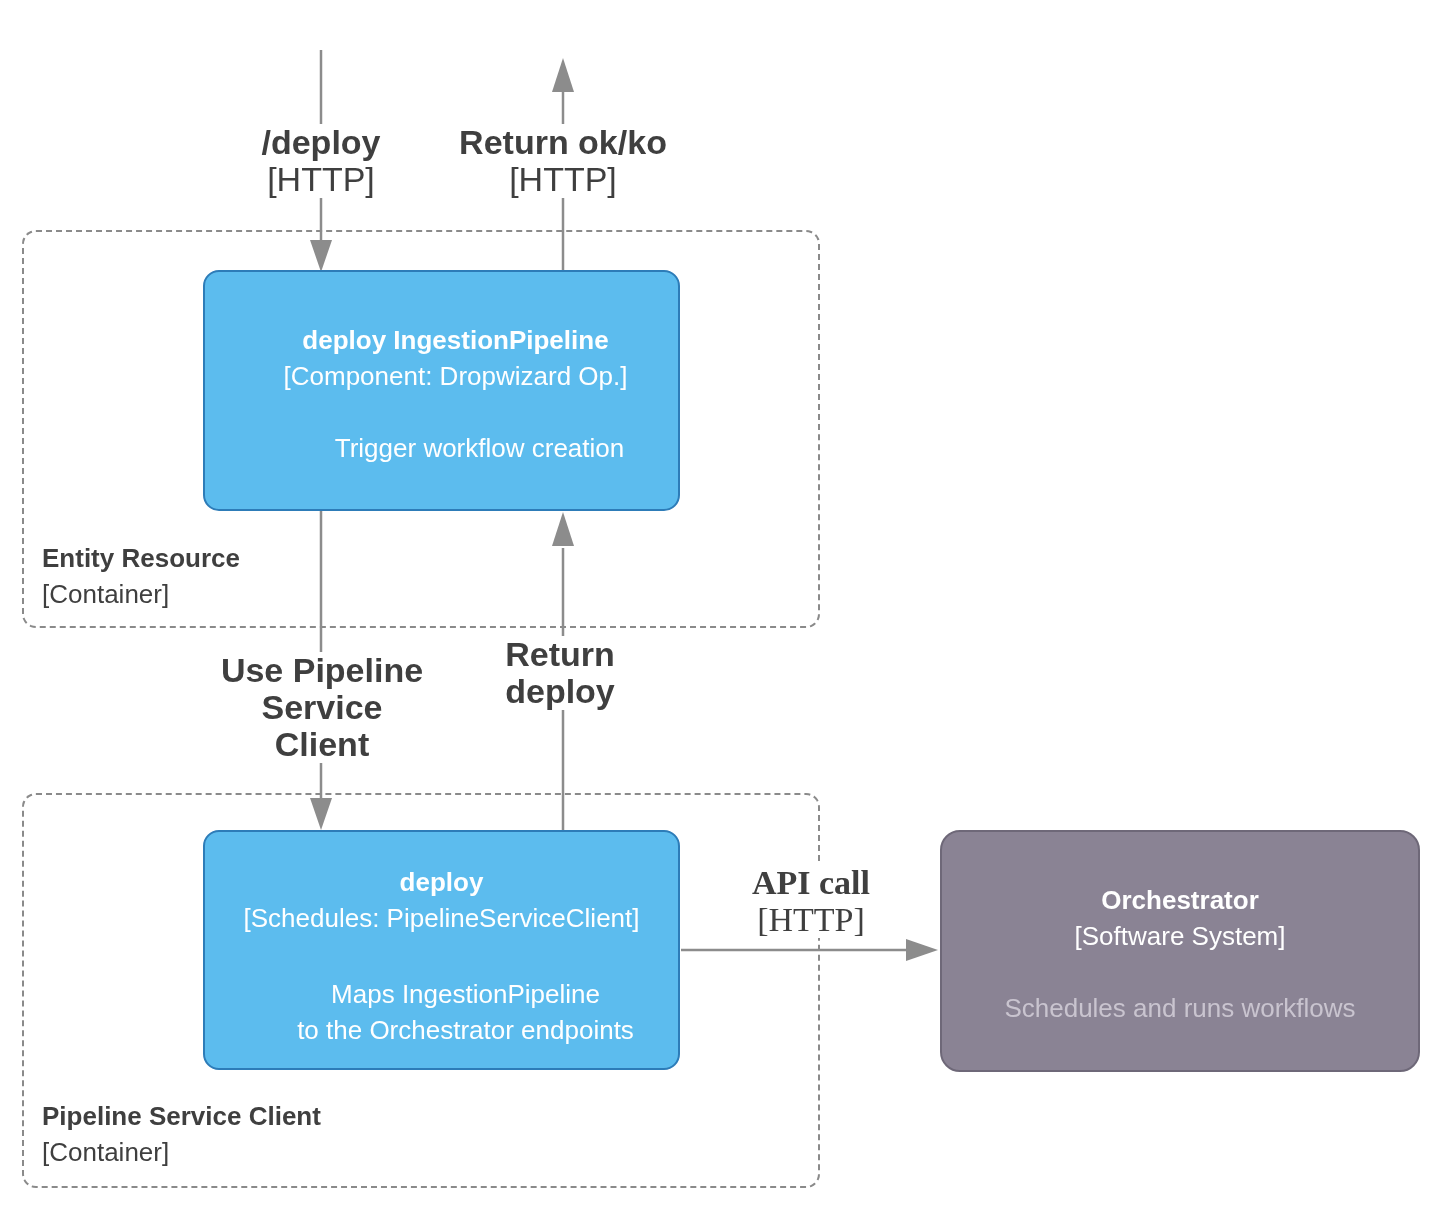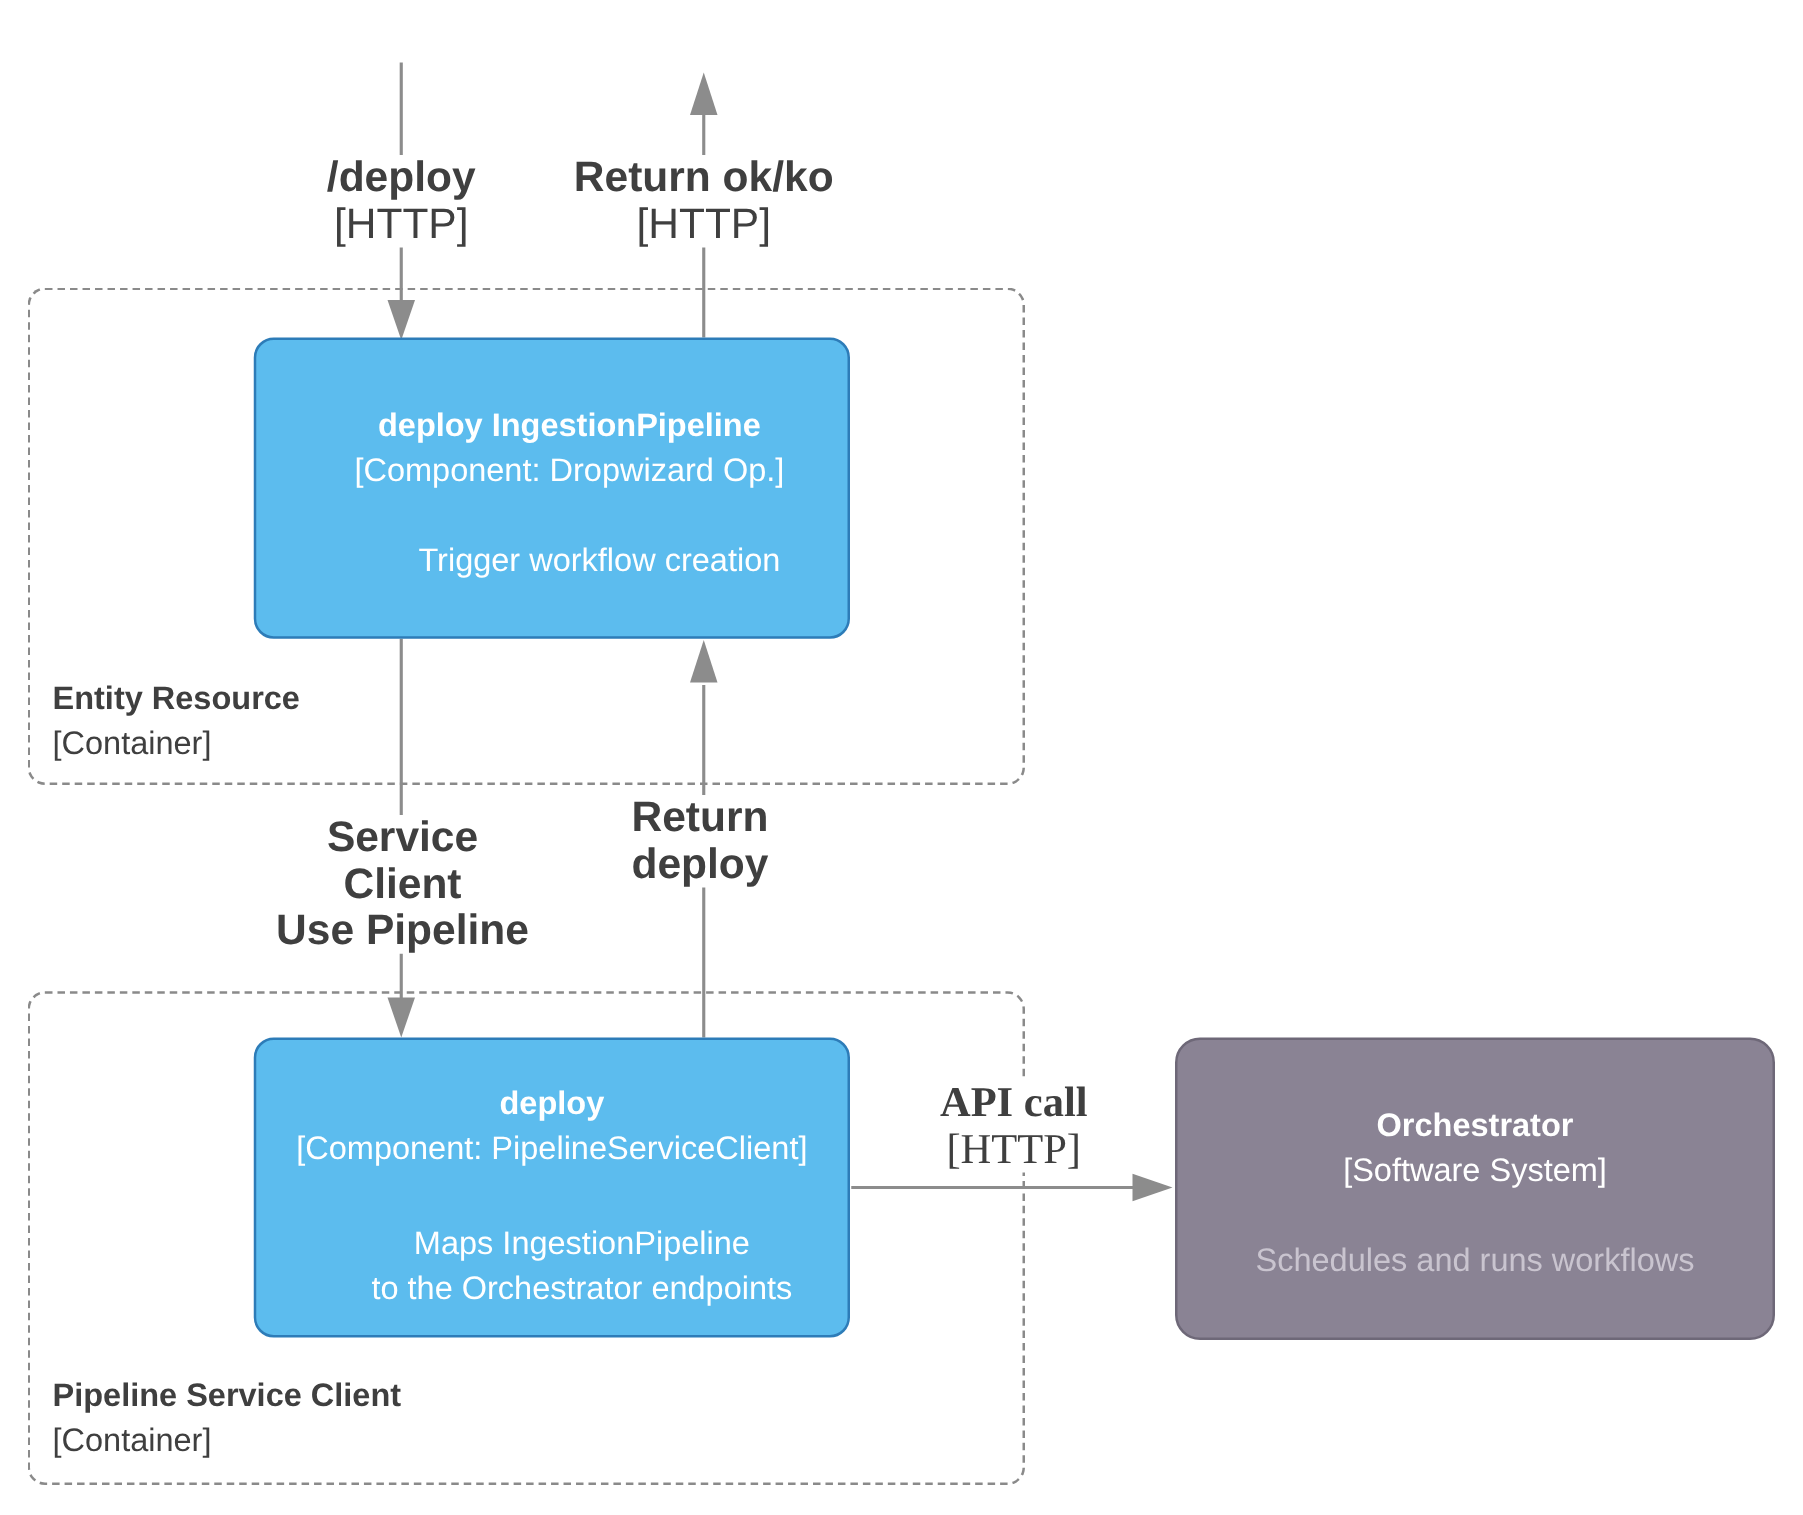--- a/index.html
+++ b/index.html
@@ -135,21 +135,21 @@
 
   <div class="component-box pad50" style="left:203px; top:270px; width:477px; height:241px;padding-left:28px;">
     <div class="title">deploy IngestionPipeline</div>
     <div class="subtitle">[Component: Dropwizard Op.]</div>
     <div class="spacer36"></div>
     <div class="desc">Trigger workflow creation</div>
   </div>
 
   <div class="component-box pad32" style="left:203px; top:830px; width:477px; height:240px;">
     <div class="title">deploy</div>
-    <div class="subtitle">[Component: PipelineServiceClient]</div>
+    <div class="subtitle">[Schedules: PipelineServiceClient]</div>
     <div class="spacer40"></div>
     <div class="desc">Maps IngestionPipeline</div>
     <div class="desc">to the Orchestrator endpoints</div>
   </div>
 
   <div class="external-box pad50" style="left:940px; top:830px; width:480px; height:242px;">
     <div class="title" style="font-weight:bold;">Orchestrator</div>
     <div class="subtitle">[Software System]</div>
     <div class="spacer36"></div>
     <div class="desc">Schedules and runs workflows</div>
@@ -159,22 +159,22 @@
     <span class="lbl">/deploy</span>
     <span class="proto">[HTTP]</span>
   </div>
 
   <div class="flow-label" style="left:453px; top:124px; width:220px;">
     <span class="lbl">Return ok/ko</span>
     <span class="proto">[HTTP]</span>
   </div>
 
   <div class="flow-label" style="left:212px; top:652px; width:220px;">
+    <span class="lbl">Use Pipeline</span>
     <span class="lbl">Service Client</span>
-    <span class="lbl">Use Pipeline</span>
   </div>
 
   <div class="flow-label" style="left:450px; top:636px; width:220px;">
     <span class="lbl">Return deploy</span>
   </div>
 
   <div class="flow-label" style="left:736px; top:864px; width:150px;font-family:Liberation Serif, serif;">
     <span class="lbl">API call</span>
     <span class="proto">[HTTP]</span>
   </div>

